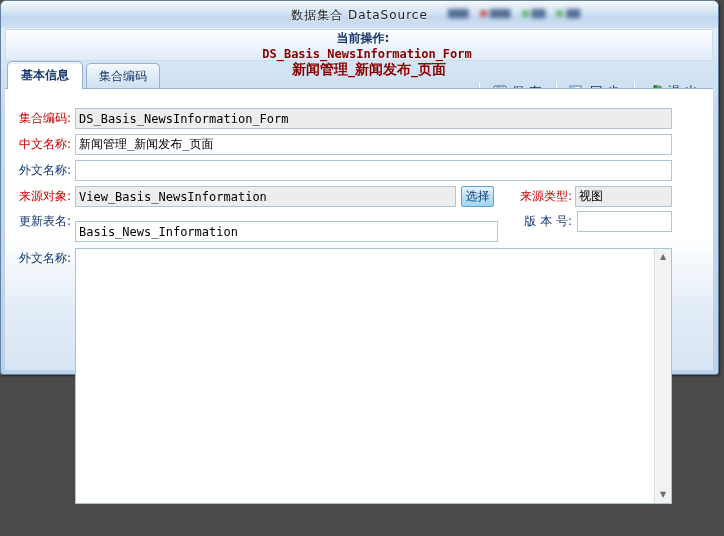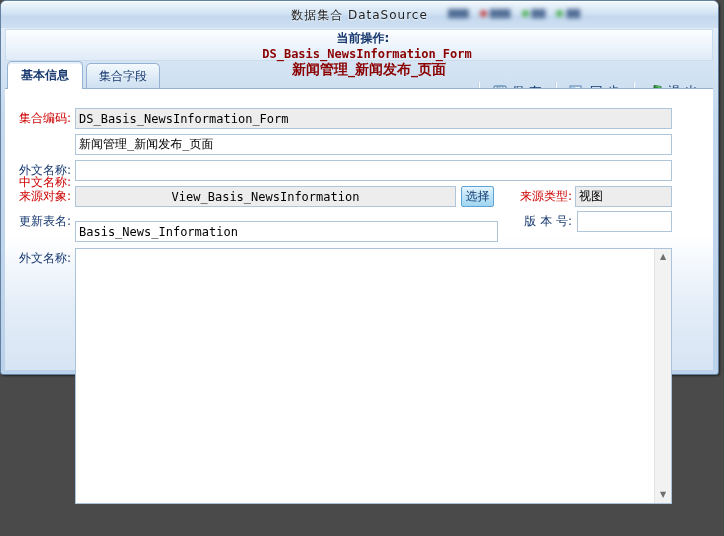--- a/index.html
+++ b/index.html
@@ -195,36 +195,36 @@
             <path d="M1 8 h4.5 v-2.4 L9.6 9 L5.5 12.4 V10 H1 Z" fill="#3fae46" stroke="#1c5a24" stroke-width="0.8"></path>
           </svg>
         </span>
         <span>退 出</span>
       </div>
     </div>
   </div>
 
   <div class="tabstrip">
     <div class="tab active">基本信息</div>
-    <div class="tab">集合字段</div>
+    <div class="tab">集合编码</div>
   </div>
 
   <div class="content">
 
     <div class="flabel req" style="top:19px;">集合编码:</div>
     <input class="fin ro" style="left: 70px; top: 19px; width: 597px;" readonly="" value="DS_Basis_NewsInformation_Form">
 
-    <div class="flabel req" style="top:45px;margin-top:38px;">中文名称:</div>
+    <div class="flabel req" style="top:45px;">中文名称:</div>
     <input class="fin" style="left: 70px; top: 45px; width: 597px;" value="新闻管理_新闻发布_页面">
 
     <div class="flabel opt" style="top:71px;">外文名称:</div>
     <input class="fin" style="left: 70px; top: 71px; width: 597px;" value="">
 
     <div class="flabel req" style="top:97px;">来源对象:</div>
-    <input class="fin ro" style="left: 70px; top: 97px; width: 381px; text-align: center;" readonly="" value="View_Basis_NewsInformation">
+    <input class="fin ro" style="left: 70px; top: 97px; width: 381px;" readonly="" value="View_Basis_NewsInformation">
     <div class="select-btn" style="left:456px;top:97px;">选择</div>
     <div class="flabel req" style="left:501px;top:97px;width:66px;">来源类型:</div>
     <input class="fin ro" style="left: 570px; top: 97px; width: 97px;" readonly="" value="视图">
 
     <div class="flabel opt" style="top:122px;">更新表名:</div>
     <input class="fin" style="left: 70px; top: 132px; width: 423px;" value="Basis_News_Information">
     <div class="flabel opt" style="left:501px;top:122px;width:66px;">版 本 号:</div>
     <input class="fin" style="left: 572px; top: 122px; width: 95px;" value="">
 
     <div class="flabel opt" style="top:159px;">外文名称:</div>

